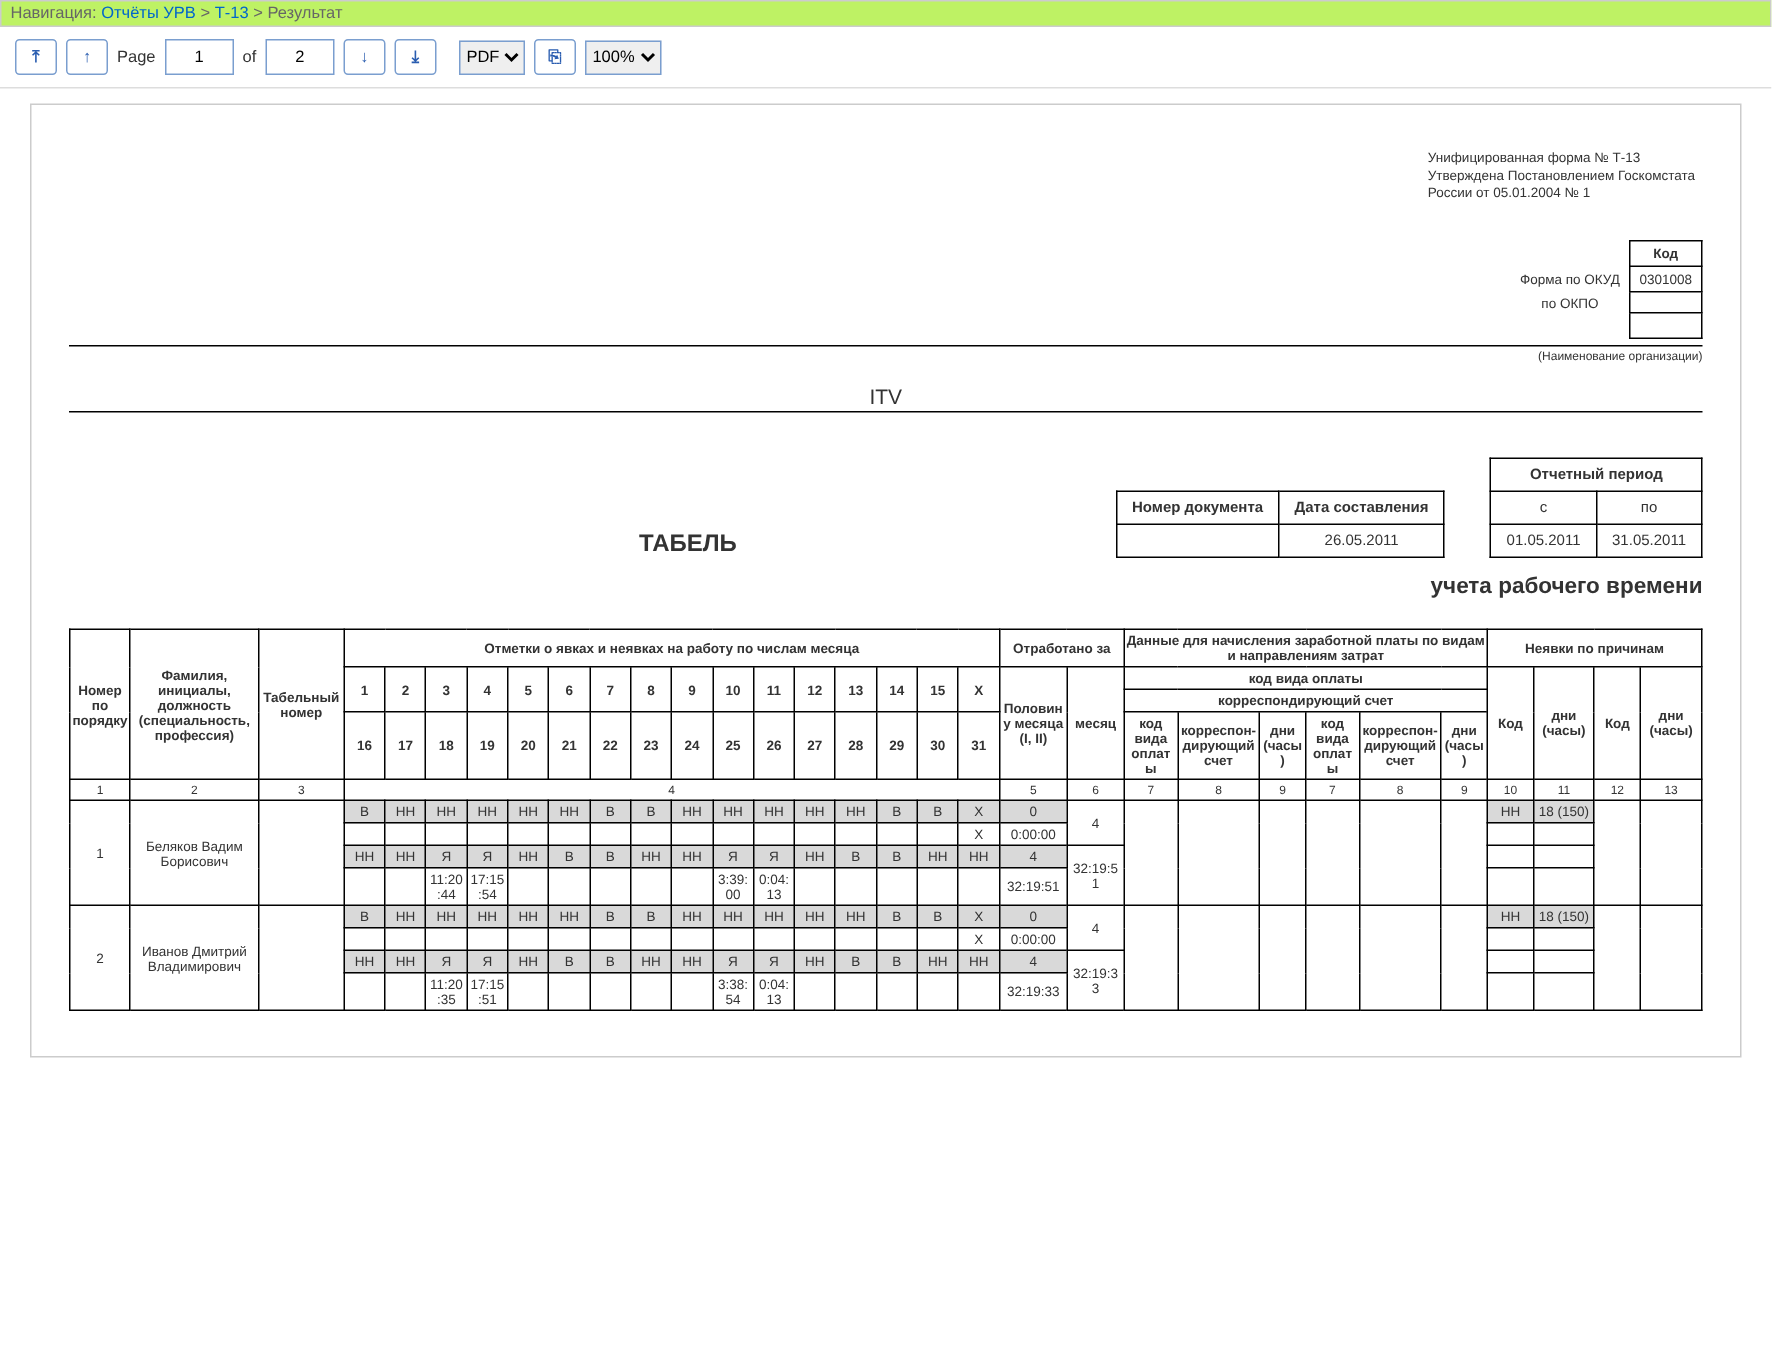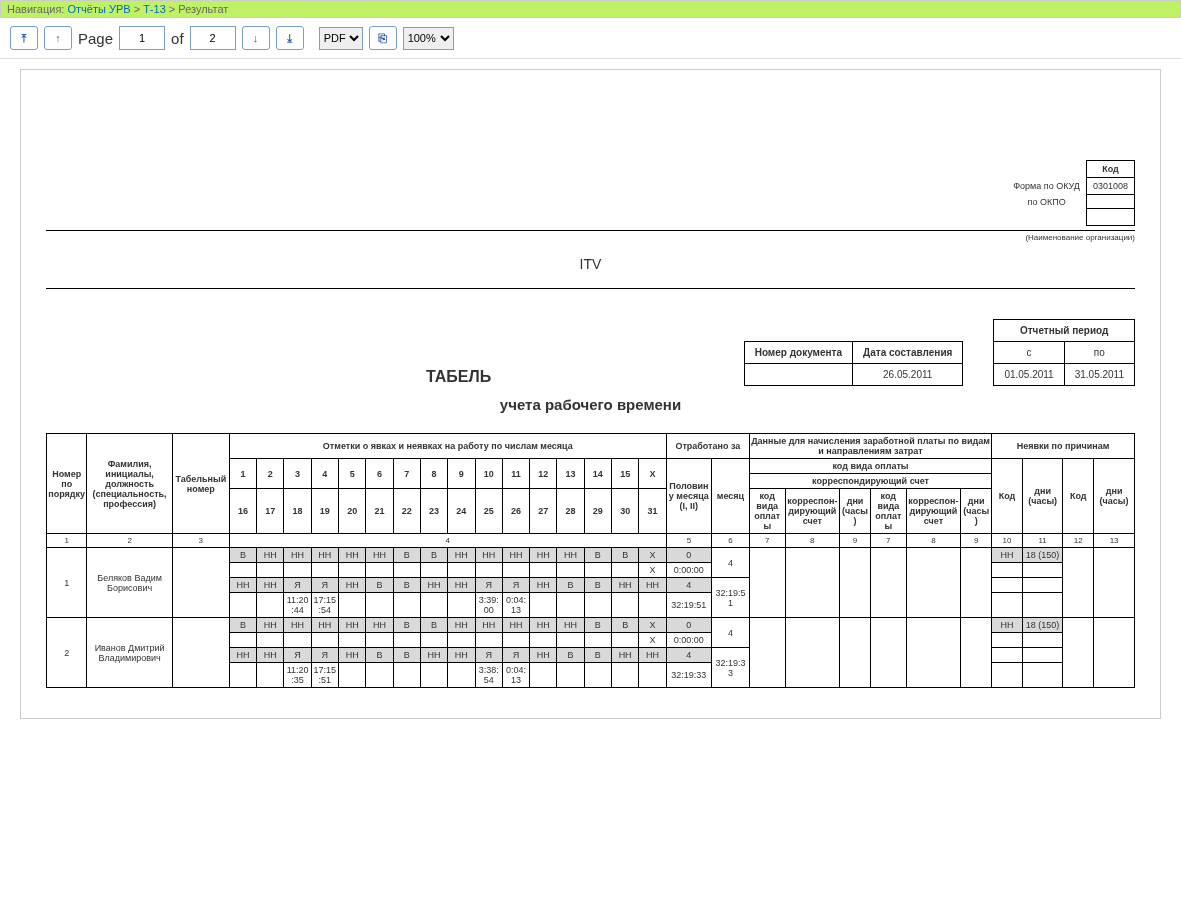--- a/index.html
+++ b/index.html
@@ -3,35 +3,35 @@
 <meta charset="utf-8">
 <style>
 body{margin:0;font-family:Tahoma,Arial,sans-serif;font-size:11px;background:#fff;color:#333}
 .breadcrumb{background:#bef264;border:1px solid #ccc;padding:2px 6px;font-size:11px;color:#666}
 .breadcrumb a{color:#0066cc;text-decoration:none}
 .toolbar{padding:8px 10px;display:flex;align-items:center;gap:6px;border-bottom:1px solid #ddd}
 .tb-btn{border:1px solid #7a9ecf;background:#fff;width:26px;height:22px;display:flex;align-items:center;justify-content:center;cursor:pointer;color:#2a5db0;font-weight:bold}
 .tb-btn.round{border-radius:3px}
 .tb-input{border:1px solid #7a9ecf;height:20px;width:40px;text-align:center;font-size:11px}
 .tb-select{border:1px solid #7a9ecf;height:23px;font-size:11px}
-.tb-label{font-size:15px;color:#333}
+.tb-label{font-size:11px;color:#333}
 .page{margin:10px 20px;border:1px solid #ccc;padding:30px 25px;position:relative;overflow:auto}
 .form-meta{font-size:9px;text-align:left;position:absolute;right:30px;top:30px;line-height:1.3}
 .codes-block{float:right;margin-top:60px}
 .codes-block table{border-collapse:collapse}
 .codes-block td,.codes-block th{border:1px solid #000;font-size:9px;padding:3px 6px;text-align:center}
 .codes-label{text-align:right;font-size:9px;padding:2px 6px!important;border:none!important}
 .line-field{margin:65px 0 2px 0;border-bottom:1px solid #000;height:0}
 .line-caption{font-size:8px;text-align:right;margin-bottom:14px}
-.org-line{border-bottom:1px solid #000;text-align:center;font-size:14px;padding-bottom:16px;margin-top:10px}
+.org-line{border-bottom:1px solid #000;text-align:center;font-size:14px;padding-bottom:2px;margin-top:10px}
 .doc-meta-row{display:flex;gap:30px;justify-content:flex-end;align-items:flex-end;margin-top:30px}
 .title-left{font-size:16px;font-weight:bold;margin-right:auto;margin-left:380px}
 table.small{border-collapse:collapse}
 table.small th,table.small td{border:1px solid #000;font-size:10px;padding:5px 10px;text-align:center}
-.doc-title2{font-size:15px;font-weight:bold;text-align:center;margin:10px 0 20px}
+.doc-title2{font-size:15px;font-weight:bold;text-align:right;margin:10px 0 20px}
 
 table.main{border-collapse:collapse;width:100%;table-layout:fixed}
 table.main th,table.main td{border:1px solid #000;font-size:9px;padding:2px 1px;text-align:center;vertical-align:middle;word-wrap:break-word}
 table.main th{font-weight:bold}
 table.main .row-num td{font-size:8px}
 table.main .shade{background:#d9d9d9}
 .wrapper{clear:both}
 table.main col{width:23px}
 </style>
 </head>
@@ -55,20 +55,25 @@
   <input class="tb-input" readonly="" value="2" style="">
   <div class="tb-btn round">↓</div>
   <div class="tb-btn round">⤓</div>
   &nbsp;
   <select class="tb-select"><option>PDF</option></select>
   <div class="tb-btn round">⎘</div>
   <select class="tb-select"><option>100%</option></select>
 </div>
 
 <div class="page">
+  <div class="form-meta">
+    <div>Унифицированная форма № Т-13</div>
+      <div>Утверждена Постановлением Госкомстата</div>
+      <div>России от 05.01.2004 № 1</div>
+  </div>
 
   <div class="codes-block">
     <table>
       <tbody>
           <tr>
             <td class="codes-label"></td>
             <th>Код</th>
           </tr>
       <tr>
             <td class="codes-label">Форма по ОКУД</td>

